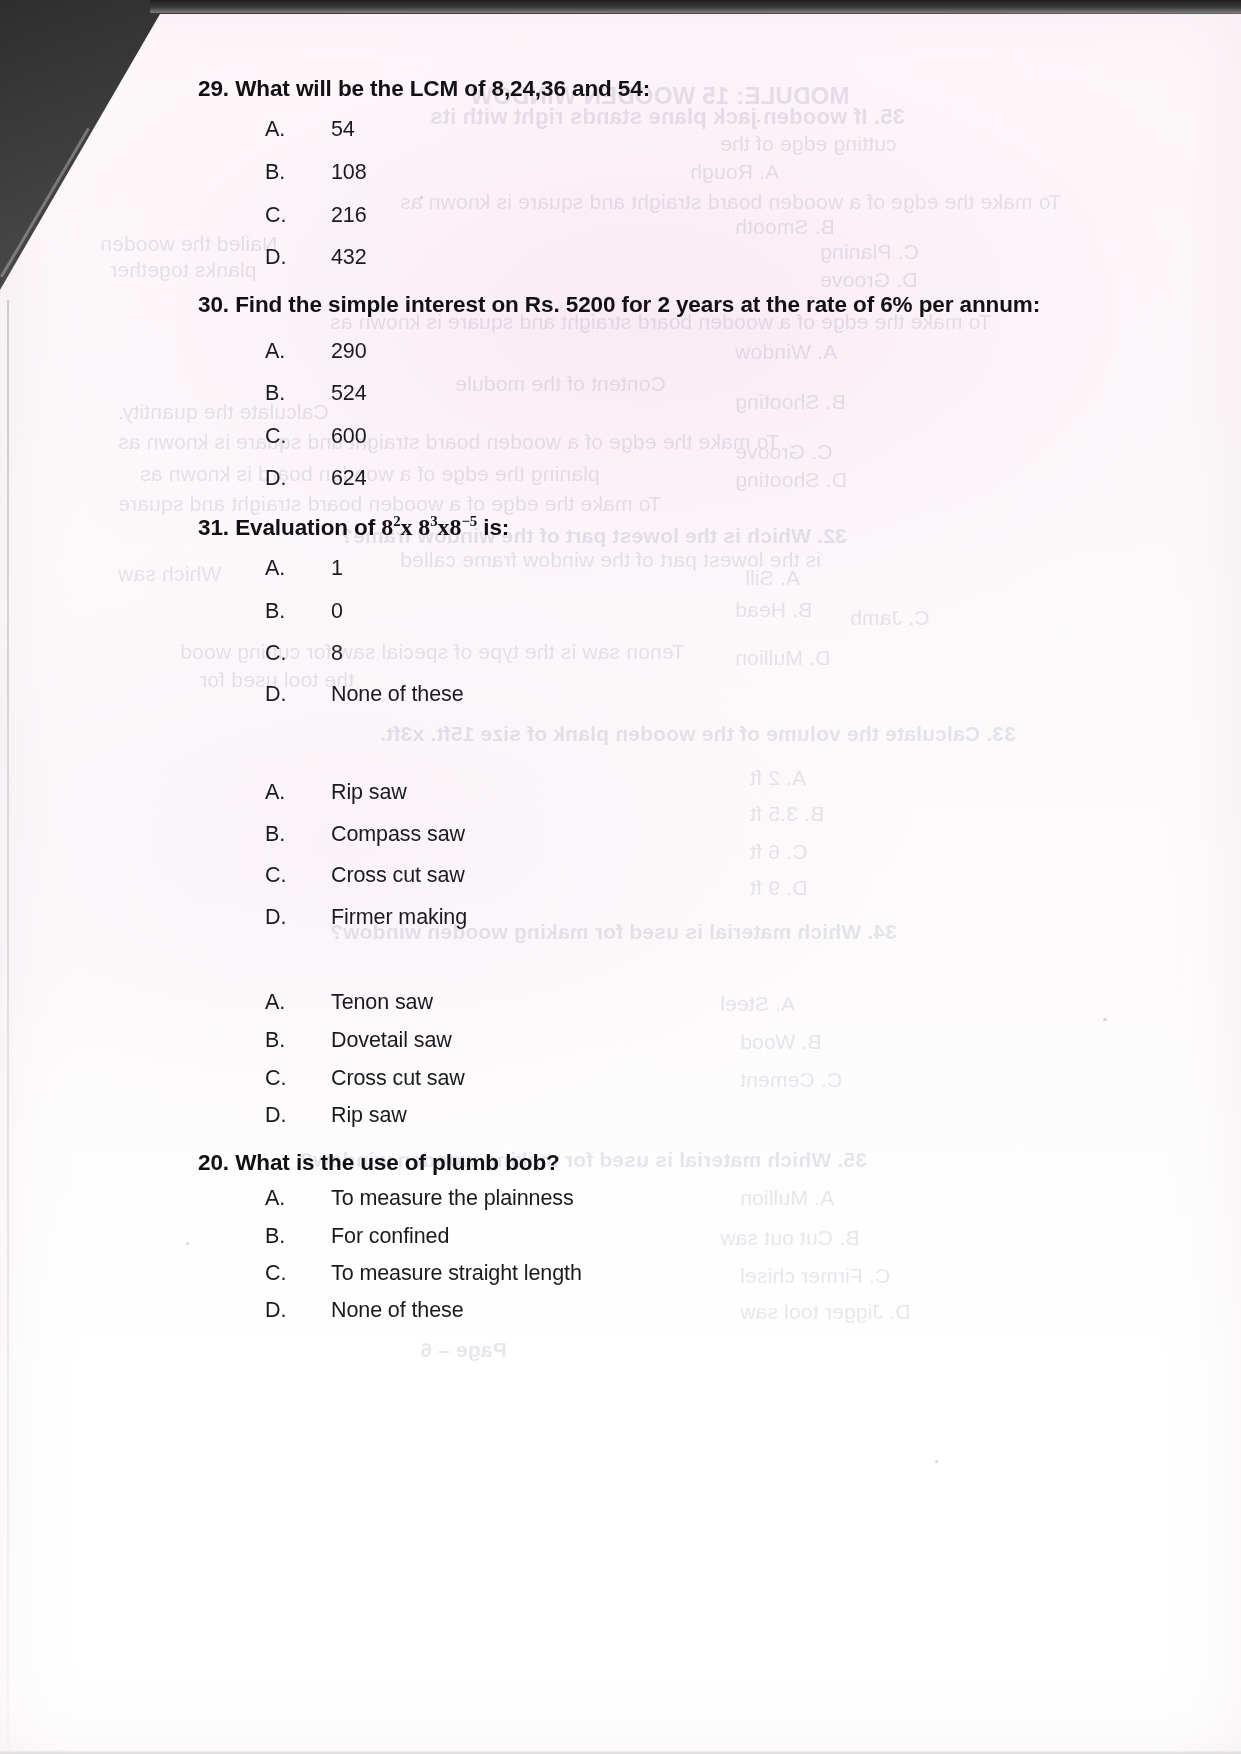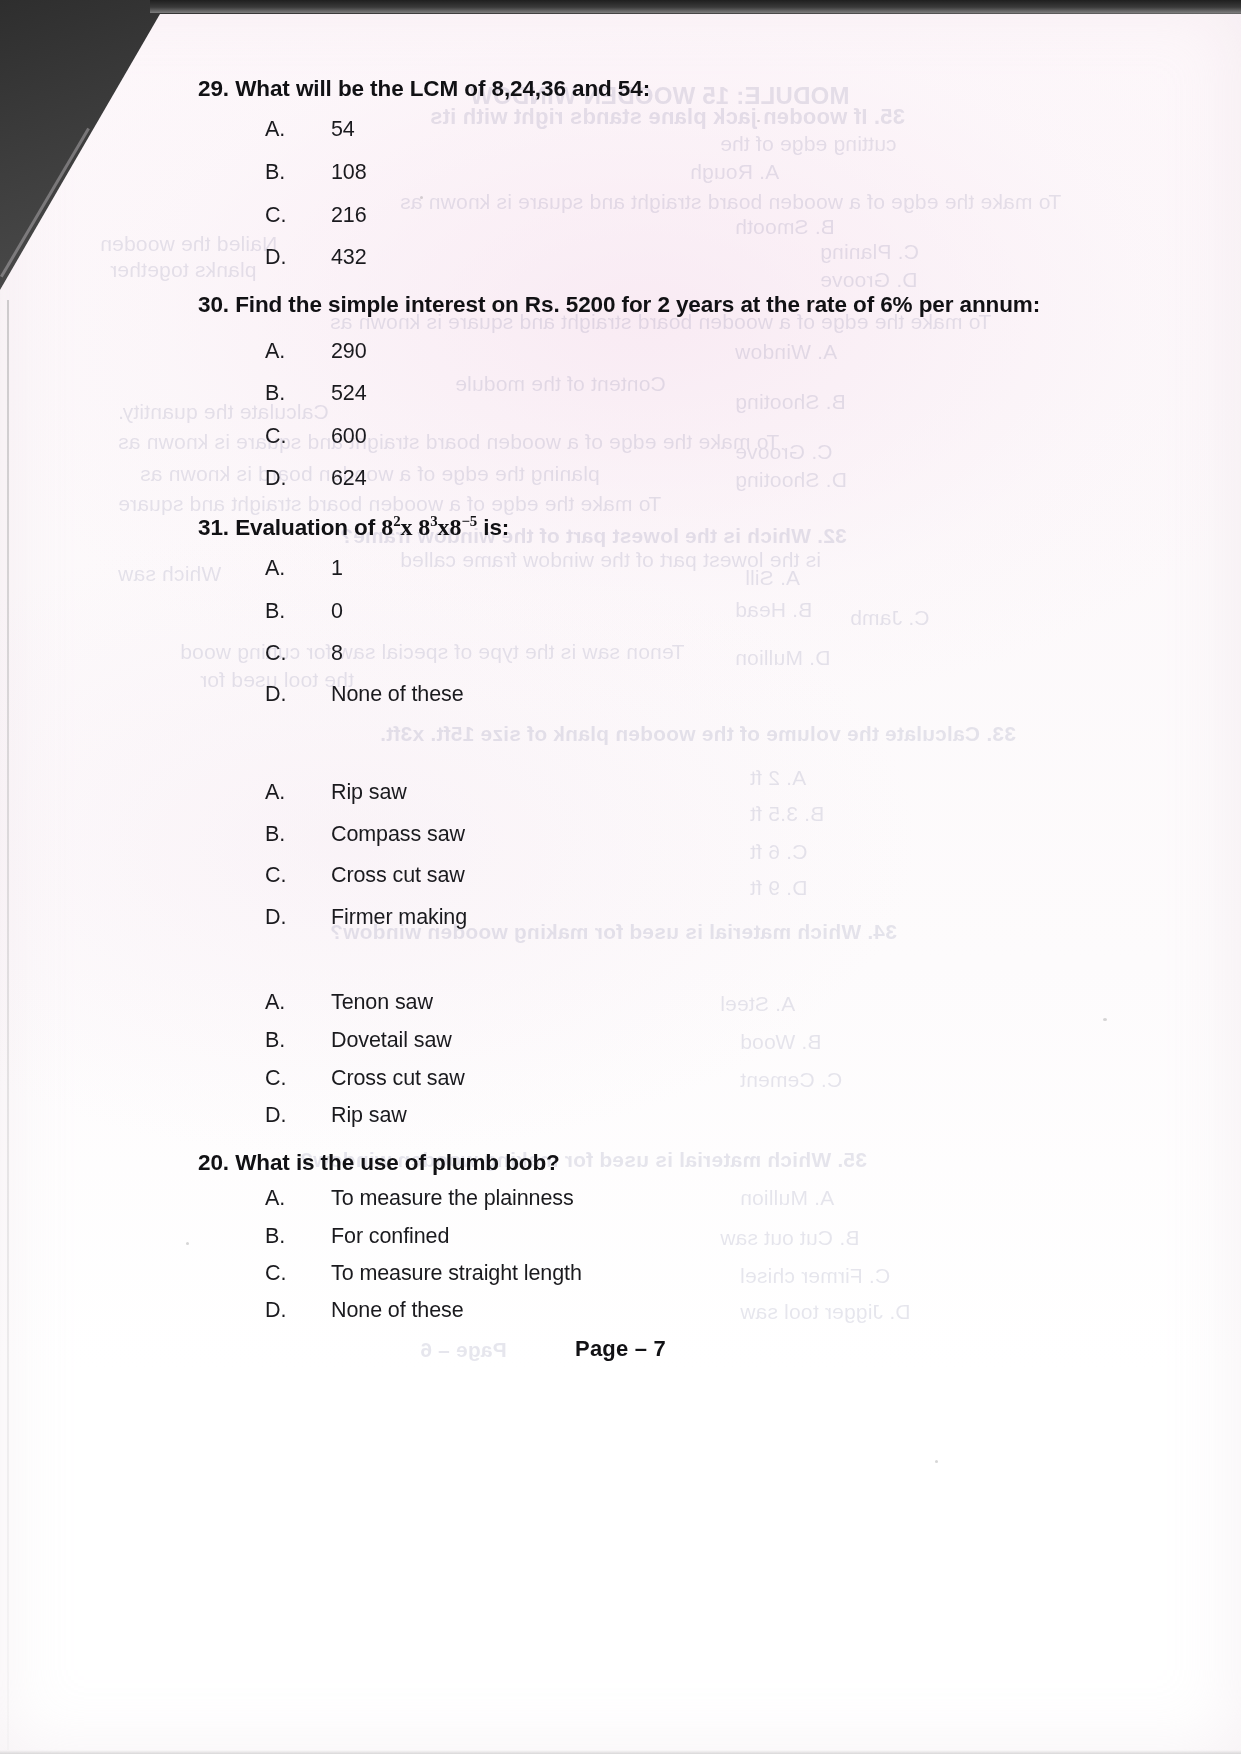--- a/index.html
+++ b/index.html
@@ -358,16 +358,15 @@
     </div>
     <div class="option" style="left:265px; top:1257px;">
       <span class="olabel">C.</span>
       <span class="otext">To measure straight length</span>
     </div>
     <div class="option" style="left:265px; top:1294px;">
       <span class="olabel">D.</span>
       <span class="otext">None of these</span>
     </div>
 
-    <div class="page-footer" style="top:1332px;">Page – 7</div>
 
   </div>
 </div>
 
 </body></html>

